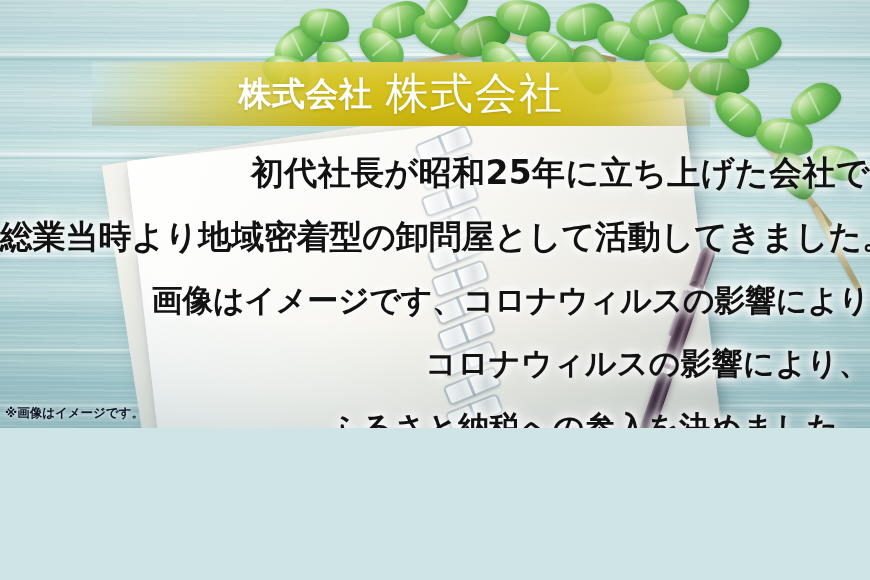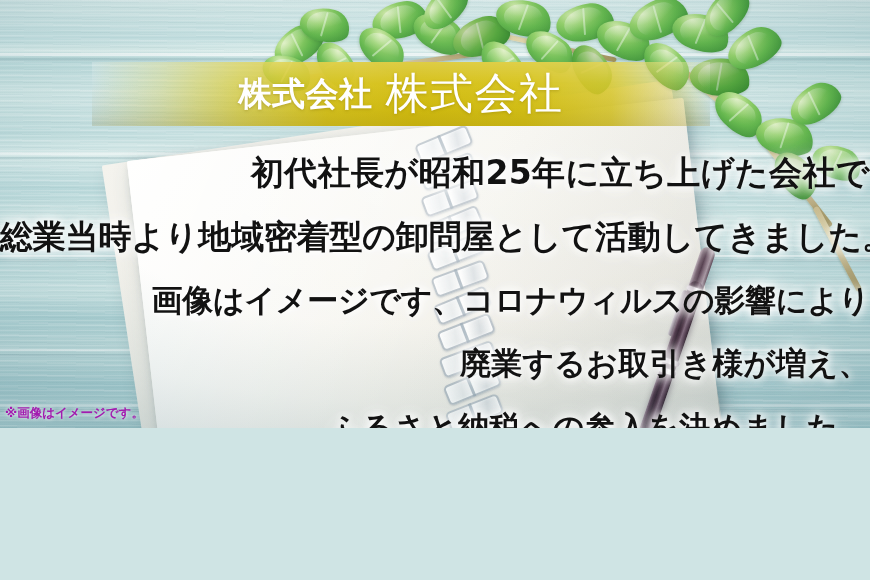--- a/index.html
+++ b/index.html
@@ -218,21 +218,21 @@
   .l1{font-size:33px;margin-top:14px;letter-spacing:.4px;}
   .l2{font-size:33px;margin-top:31px;letter-spacing:-.2px;}
   .l3{font-size:31px;margin-top:32px;letter-spacing:-.3px;}
   .l4{font-size:31px;margin-top:32px;letter-spacing:.2px;}
   .l5{font-size:31px;margin-top:33px;letter-spacing:.1px;}
   .l6{font-size:31px;margin-top:33px;letter-spacing:.3px;margin-left:28px;}
 
   
   .disclaimer{
     position:absolute;left:5px;bottom:6px;
-    font-size:12.5px;font-weight:700;color:#a21caf;
+    font-size:12.5px;font-weight:700;color:#0f172a;
     font-family:"DejaVu Sans","Liberation Sans",sans-serif;
     text-shadow:0 0 4px rgba(255,255,255,.85);
   }
 </style>
 </head>
 <body>
 
 <div id="banner">
 
   <div class="wood-base"></div>
@@ -315,19 +315,19 @@
   </div>
   <div class="title-text">
     <span class="title-pre">株式会社</span>
     <span class="title-main">株式会社</span>
   </div>
 
   <div class="copy">
     <div class="copy-line l1">初代社長が昭和25年に立ち上げた会社で</div>
     <div class="copy-line l2">総業当時より地域密着型の卸問屋として活動してきました。</div>
     <div class="copy-line l3">画像はイメージです、コロナウィルスの影響により</div>
-    <div class="copy-line l4">廃業するお取引き様が増え、</div>
+    <div class="copy-line l4">コロナウィルスの影響により、</div>
     <div class="copy-line l6">ふるさと納税への参入を決めました。</div>
   </div>
 
   <div class="disclaimer">※画像はイメージです。</div>
 
 </div>
 
 </body></html>

